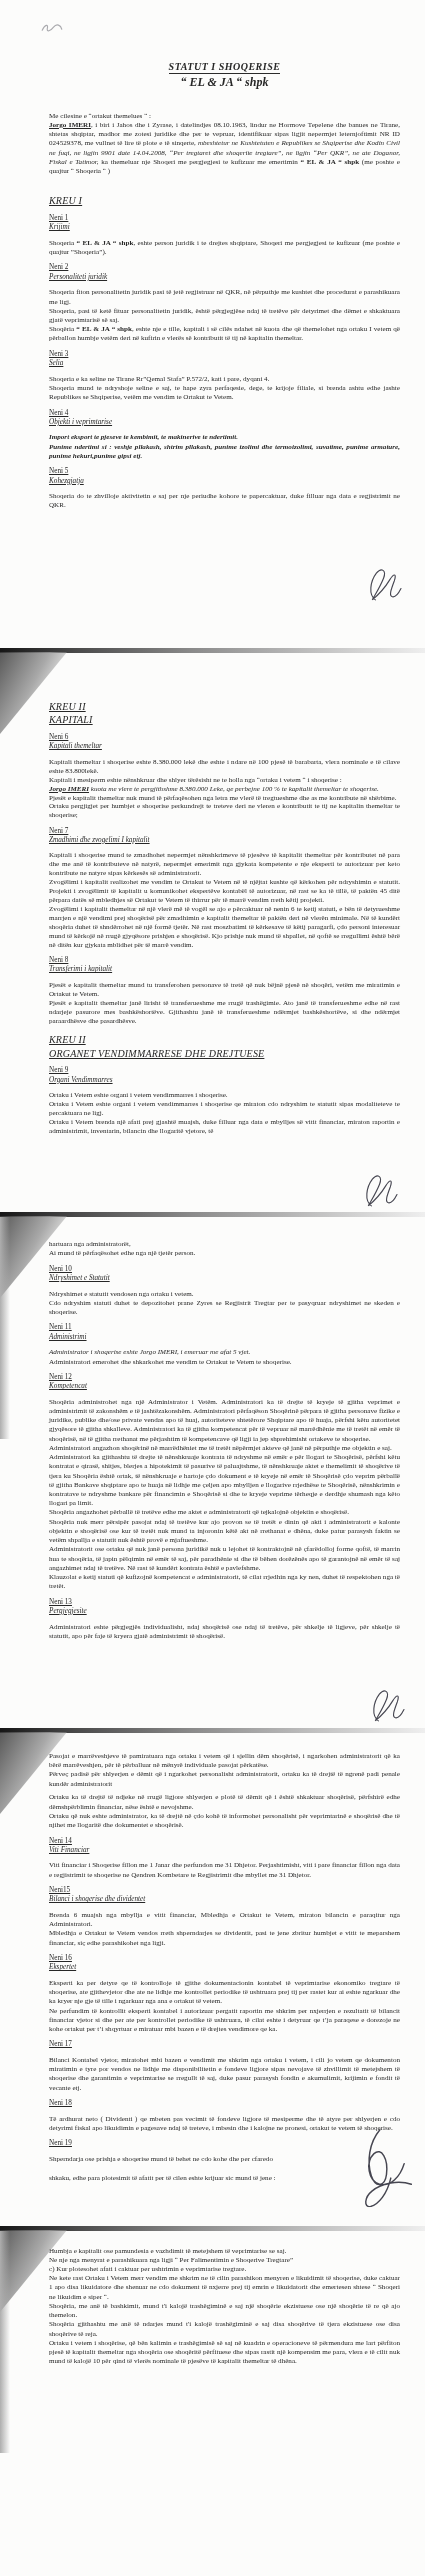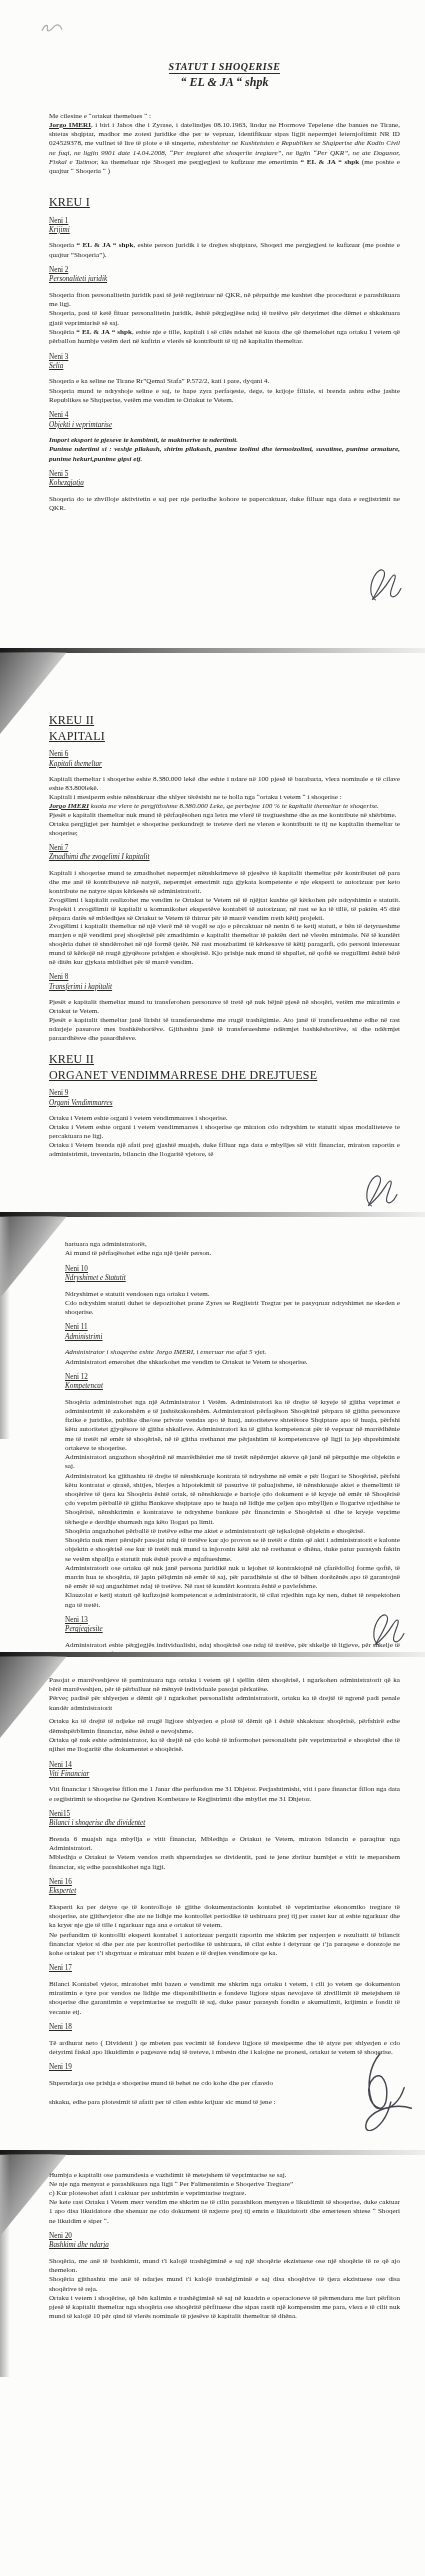--- a/index.html
+++ b/index.html
@@ -1,39 +1,39 @@
 <!DOCTYPE html>
 <html style="font-size:8.2px"><head>
 <meta charset="utf-8">
 <style>
   html,body{margin:0;padding:0;background:#ffffff;}
   body{width:426px;font-family:"Liberation Serif",serif;color:#272727;}
   #doc{width:426px;}
   .page{position:relative;width:426px;box-sizing:border-box;background:#fcfcfb;overflow:hidden;}
   .p1{height:648px;padding:61px 26px 0 49px;}
-  .p2{height:564px;padding:56px 26px 0 49px;}
-  .p3{height:440px;padding:28px 26px 0 65px;}
+  .p2{height:564px;padding:44px 26px 0 49px;}
+  .p3{height:516px;padding:28px 26px 0 49px;}
   .p4{height:498px;padding:24px 26px 0 49px;}
   .p5{height:601px;padding:20.6px 26px 0 49px;}
   .edge{position:absolute;top:0;left:0;width:100%;height:4.6px;
         background:linear-gradient(90deg,#161616,#4a4a4a 18%,#8a8a8a 45%,#c2c2c2 75%,#efefef);}
   .wedge{position:absolute;top:4.1px;left:0;width:67px;height:82px;opacity:.85;
         background:linear-gradient(118deg,#3c3c3c,#9a9a9a 45%,rgba(250,250,250,0) 78%);
         clip-path:polygon(0 0,100% 0,0 100%);}
   .left-shade{position:absolute;left:0;top:5.2px;width:10.3px;height:222px;
         background:linear-gradient(90deg,#aeaeae,rgba(255,255,255,0));}
   .doc-title{font-size:10px;font-weight:bold;font-style:italic;text-align:center;letter-spacing:0.5px;}
   .doc-title span{border-bottom:1px solid #2b2b2b;padding-bottom:0.5px;}
   .doc-subtitle{font-size:12px;font-weight:bold;font-style:italic;text-align:center;margin-top:3.1px;}
   .para{margin:0;font-size:7.1px;line-height:1.3;text-align:justify;}
   .p2 .para{line-height:1.26;}
   .para.st-i{font-style:italic;}
   .para.st-bi{font-style:italic;font-weight:bold;}
   .b{font-weight:bold;} .i{font-style:italic;} .u{text-decoration:underline;margin-top:19px;}
-  .kreu{margin:7.7px 0 6.2px;font-size:12px;letter-spacing:0.2px;}
+  .kreu{margin:7.7px 0 6.2px;font-size:10px;font-style:italic;letter-spacing:0.2px;}
   .kreu div{text-decoration:underline;line-height:1.35;}
   .article{margin:6.2px 0;font-size:7.2px;}
   .neni{text-decoration:underline;line-height:1.3;}
   .neni-sub{font-style:italic;text-decoration:underline;line-height:1.3;}
   .gap-sm{height:4.6px;} .gap-md{height:10.3px;} .gap-lg{height:21.6px;}
   .sig-abs{position:absolute;}
   .p1 .sig-abs{right:24px;bottom:40px;}
   .p2 .sig-abs{right:28px;bottom:-2.1px;}
   .p3 .sig-abs{right:20.6px;bottom:-1px;}
   .p4 .sig-abs{right:20.6px;bottom:27px;transform:scale(1.3) rotate(-5deg);}
@@ -216,22 +216,18 @@
         </svg></div>
     </section>
     <section class="page p5">
       <div class="edge"></div>
       <div class="wedge"></div>
       <div class="left-shade"></div>
       <p class="para"><span>Humbja e kapitalit ose pamundesia e vazhdimit të metejshem të veprimtarise se saj.</span></p>
       <p class="para"><span>Ne nje nga menyrat e parashikuara nga ligji “ Per Falimentimin e Shoqerive Tregtare”</span></p>
       <p class="para"><span>c)  Kur plotesohet afati i caktuar per ushtrimin e veprimtarise tregtare.</span></p>
       <p class="para"><span>Ne kete rast Ortaku i Vetem merr vendim me shkrim ne të cilin parashikon menyren e likuidimit të shoqerise, duke caktuar 1 apo disa likuidatore dhe shenuar ne cdo dokument të nxjerre prej tij emrin e likuidatorit dhe emertesen shtese “ Shoqeri ne likuidim e siper “.</span></p>
-      <div class="article">
-        <div class="neni">Neni 20</div>
-        <div class="neni-sub">Bashkimi dhe ndarja</div>
-      </div>
       <p class="para"><span>Shoqëria, me anë të bashkimit, mund t'i kalojë trashëgiminë e saj një shoqërie ekzistuese ose një shoqërie të re që ajo themelon.</span></p>
       <p class="para"><span>Shoqëria gjithashtu me anë të ndarjes mund t'i kalojë trashëgiminë e saj disa shoqërive të tjera ekzistuese ose disa shoqërive të reja.</span></p>
       <p class="para"><span>Ortaku i vetem i shoqërise, që bën kalimin e trashëgimisë së saj në kuadrin e operacioneve të përmendura me lart përfiton pjesë të kapitalit themeltar nga shoqëria ose shoqëritë përfituese dhe sipas rastit një kompensim me para, vlera e të cilit nuk mund të kalojë 10 për qind të vlerës nominale të pjesëve të kapitalit themeltar të dhëna.</span></p>
     </section>
   </div>
 
 
 </body></html>

